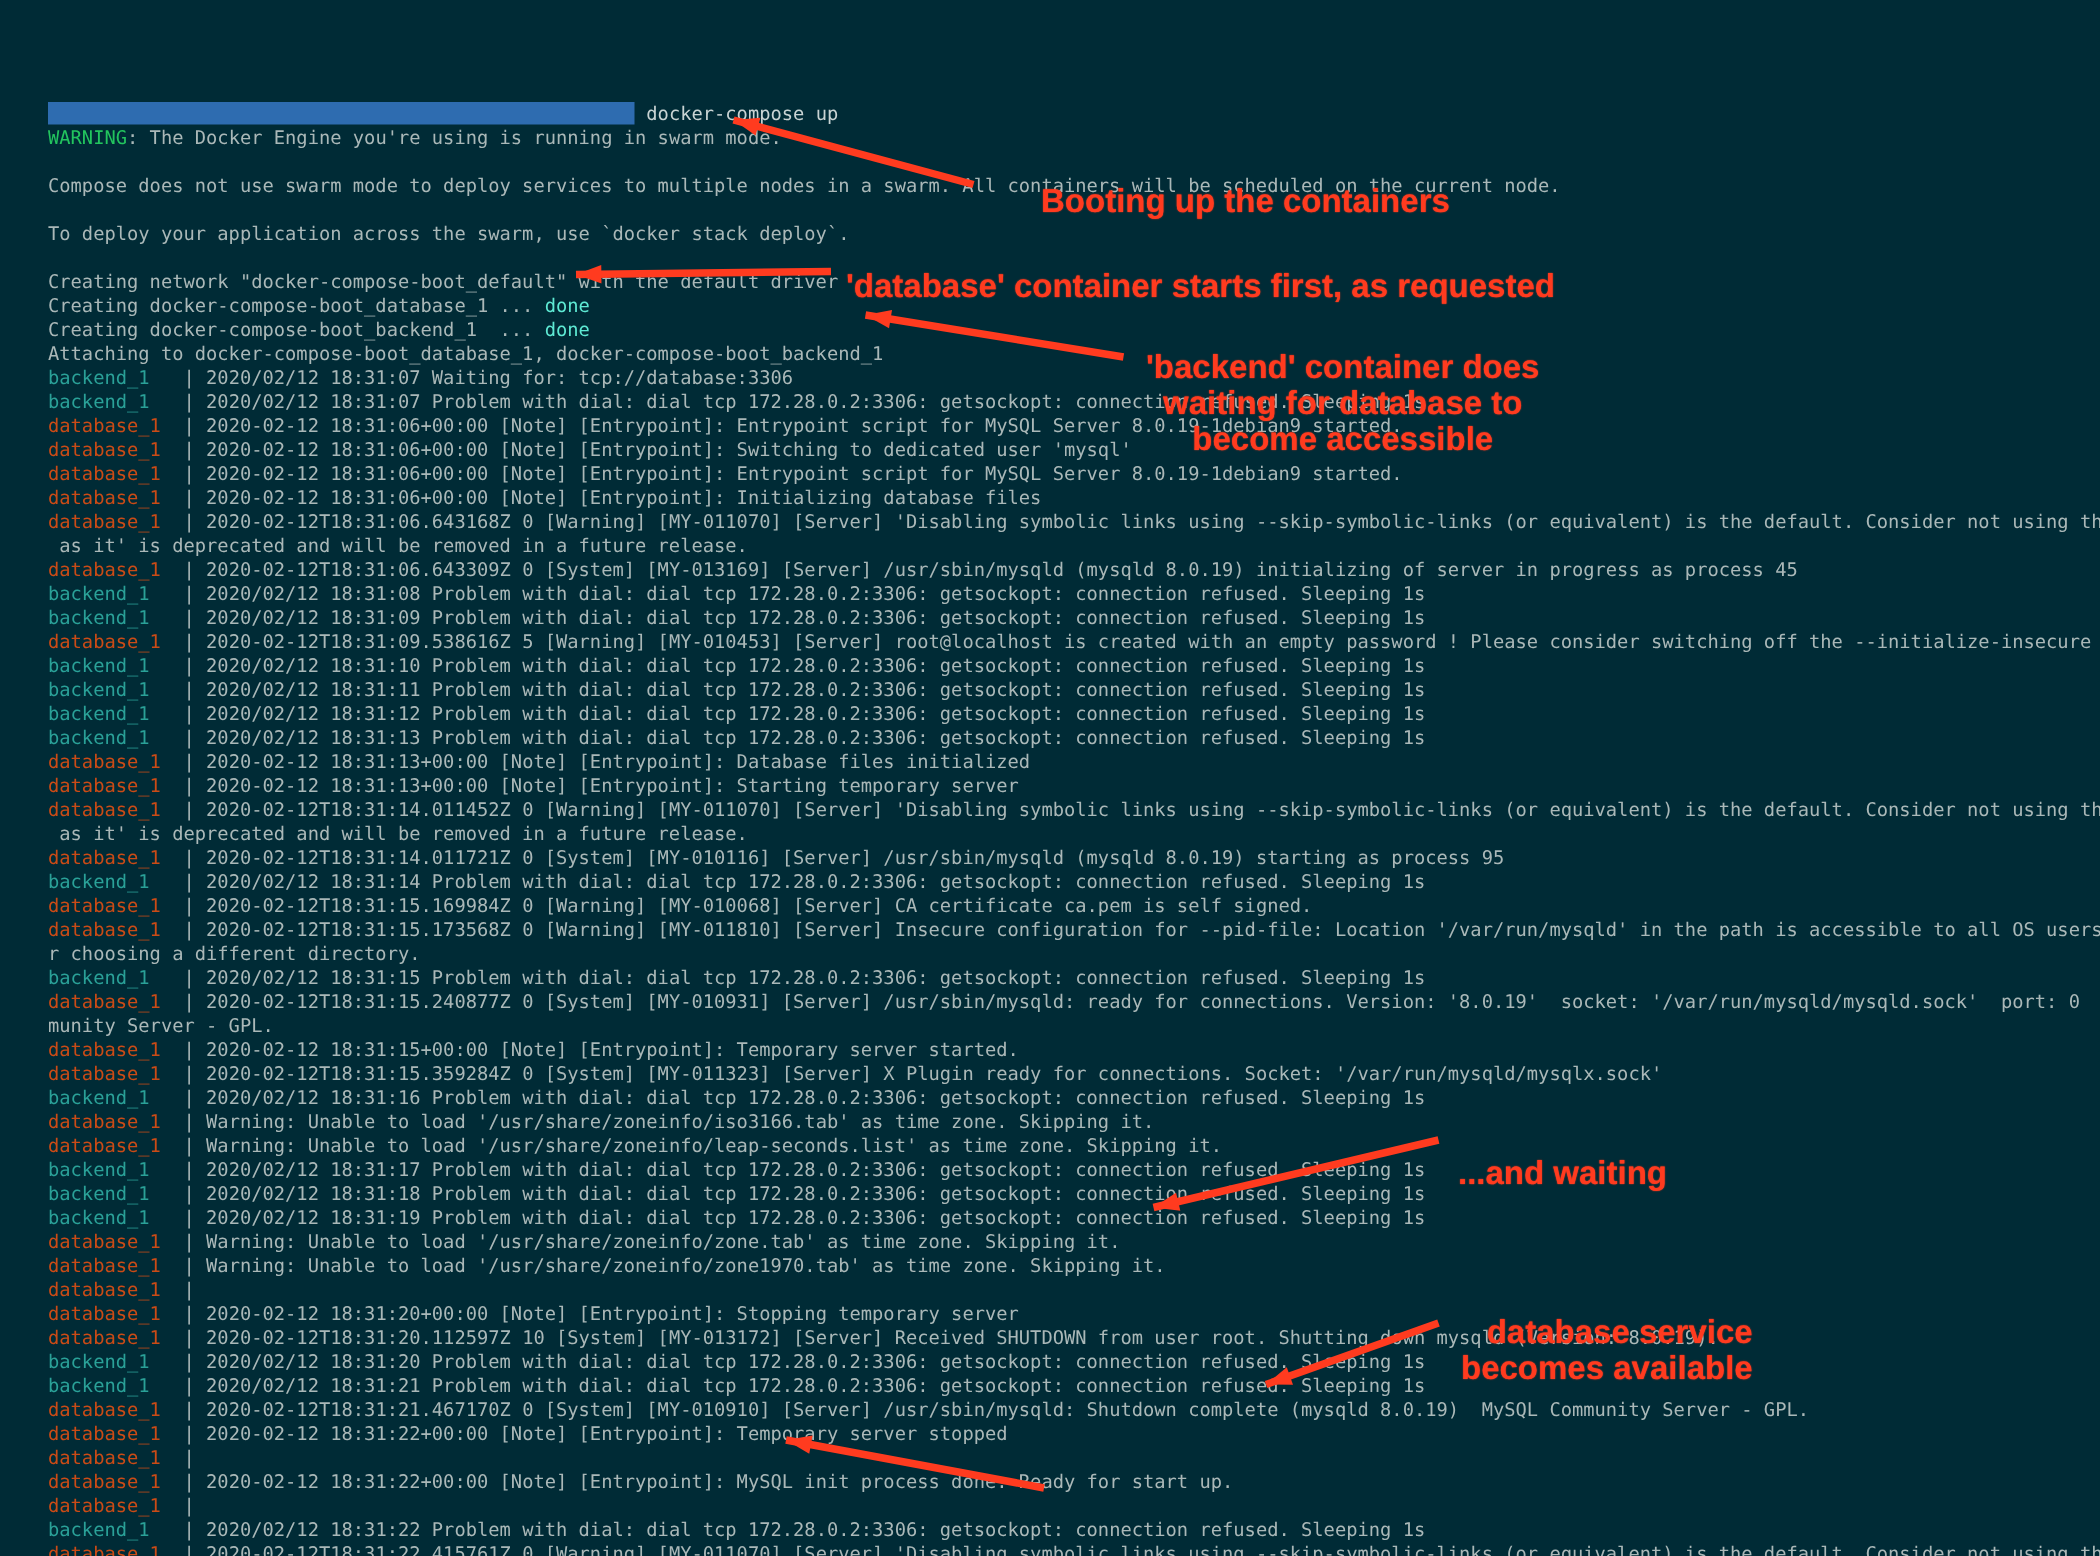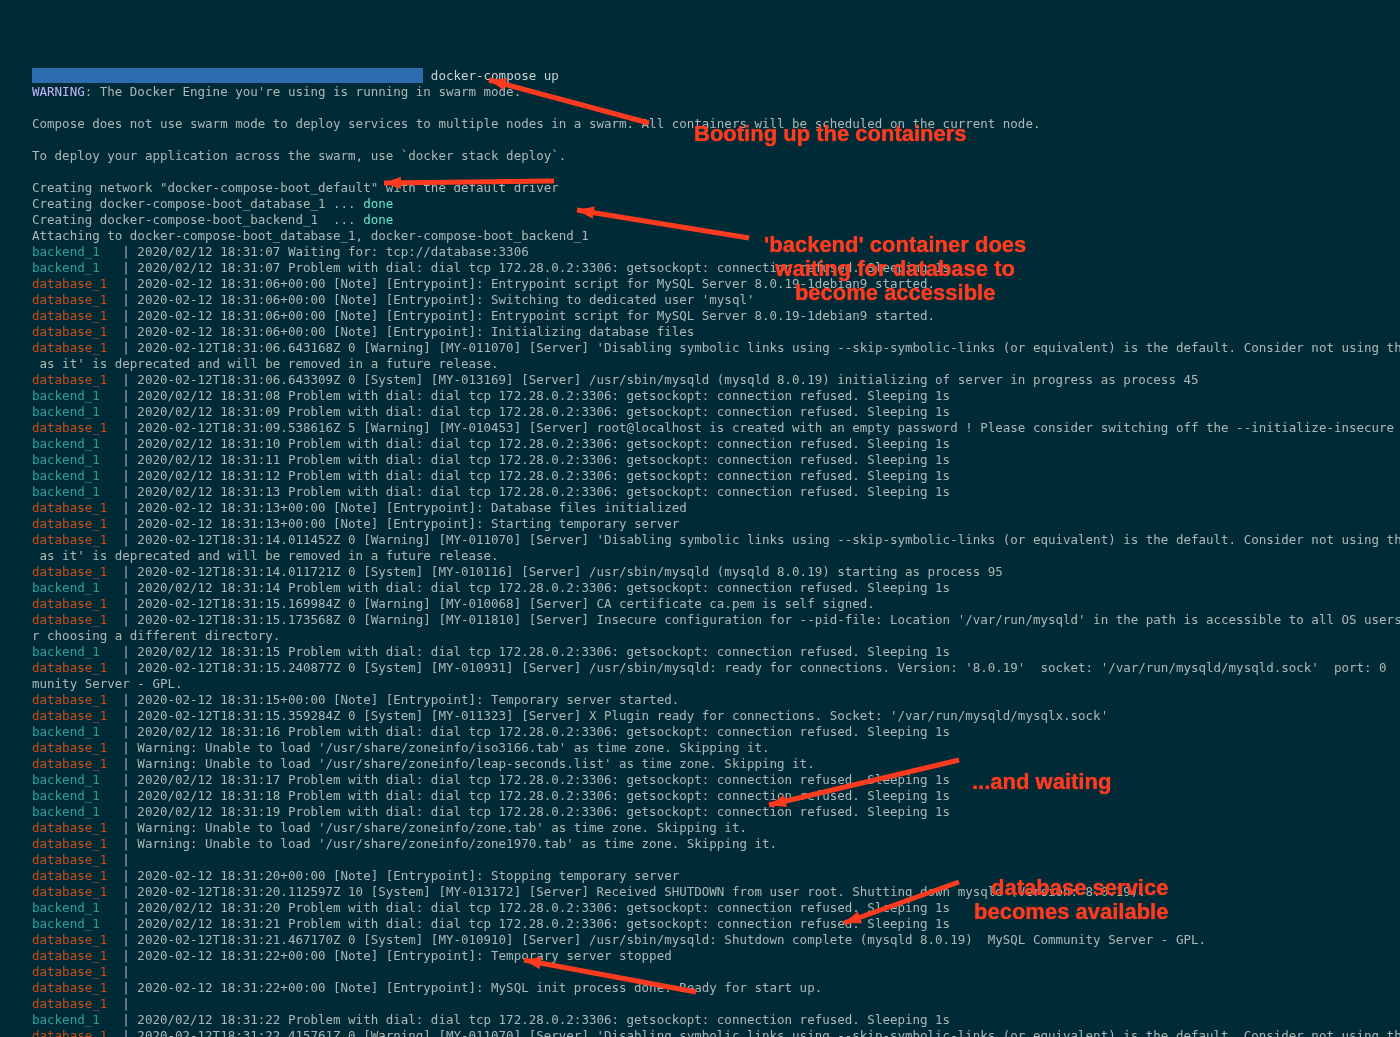--- a/index.html
+++ b/index.html
@@ -9,21 +9,21 @@
     color: #aab8b8;
     font-family: Menlo, Monaco, Consolas, monospace;
     font-size: 12.5px;
     line-height: 1.28;
     white-space: pre;
     overflow-x: auto;
   }
   .ln { display: block; white-space: pre; padding-left: 28px; }
   .prompt-sel { background: #2e6cb0; color: #fff; }
   .prompt-cmd { color: #c8d3d3; }
-  .warn { color: #c4b5fd; }
+  .warn { color: #22c55e; }
   .label-db { color: #cb4b16; }
   .label-be { color: #2aa198; }
   .done { color: #5eead4; }
   .annot {
     position: absolute;
     color: #ff3b1f;
     font-family: Arial, Helvetica, sans-serif;
     font-weight: 700;
     font-size: 22px;
     white-space: nowrap;
@@ -42,21 +42,21 @@
 
 
 <div id="terminal-wrap"><div class="ln"><span class="prompt-sel">                                                    </span><span class="prompt-cmd"> docker-compose up</span></div><div class="ln"><span class="warn">WARNING</span>: The Docker Engine you're using is running in swarm mode.</div><div class="ln">&nbsp;</div><div class="ln">Compose does not use swarm mode to deploy services to multiple nodes in a swarm. All containers will be scheduled on the current node.</div><div class="ln">&nbsp;</div><div class="ln">To deploy your application across the swarm, use `docker stack deploy`.</div><div class="ln">&nbsp;</div><div class="ln">Creating network "docker-compose-boot_default" with the default driver</div><div class="ln">Creating docker-compose-boot_database_1 ... <span class="done">done</span></div><div class="ln">Creating docker-compose-boot_backend_1  ... <span class="done">done</span></div><div class="ln">Attaching to docker-compose-boot_database_1, docker-compose-boot_backend_1</div><div class="ln"><span class="label-be">backend_1 </span>  | 2020/02/12 18:31:07 Waiting for: tcp://database:3306</div><div class="ln"><span class="label-be">backend_1 </span>  | 2020/02/12 18:31:07 Problem with dial: dial tcp 172.28.0.2:3306: getsockopt: connection refused. Sleeping 1s</div><div class="ln"><span class="label-db">database_1</span>  | 2020-02-12 18:31:06+00:00 [Note] [Entrypoint]: Entrypoint script for MySQL Server 8.0.19-1debian9 started.</div><div class="ln"><span class="label-db">database_1</span>  | 2020-02-12 18:31:06+00:00 [Note] [Entrypoint]: Switching to dedicated user 'mysql'</div><div class="ln"><span class="label-db">database_1</span>  | 2020-02-12 18:31:06+00:00 [Note] [Entrypoint]: Entrypoint script for MySQL Server 8.0.19-1debian9 started.</div><div class="ln"><span class="label-db">database_1</span>  | 2020-02-12 18:31:06+00:00 [Note] [Entrypoint]: Initializing database files</div><div class="ln"><span class="label-db">database_1</span>  | 2020-02-12T18:31:06.643168Z 0 [Warning] [MY-011070] [Server] 'Disabling symbolic links using --skip-symbolic-links (or equivalent) is the default. Consider not using this option
  as it' is deprecated and will be removed in a future release.</div><div class="ln"><span class="label-db">database_1</span>  | 2020-02-12T18:31:06.643309Z 0 [System] [MY-013169] [Server] /usr/sbin/mysqld (mysqld 8.0.19) initializing of server in progress as process 45</div><div class="ln"><span class="label-be">backend_1 </span>  | 2020/02/12 18:31:08 Problem with dial: dial tcp 172.28.0.2:3306: getsockopt: connection refused. Sleeping 1s</div><div class="ln"><span class="label-be">backend_1 </span>  | 2020/02/12 18:31:09 Problem with dial: dial tcp 172.28.0.2:3306: getsockopt: connection refused. Sleeping 1s</div><div class="ln"><span class="label-db">database_1</span>  | 2020-02-12T18:31:09.538616Z 5 [Warning] [MY-010453] [Server] root@localhost is created with an empty password ! Please consider switching off the --initialize-insecure option.</div><div class="ln"><span class="label-be">backend_1 </span>  | 2020/02/12 18:31:10 Problem with dial: dial tcp 172.28.0.2:3306: getsockopt: connection refused. Sleeping 1s</div><div class="ln"><span class="label-be">backend_1 </span>  | 2020/02/12 18:31:11 Problem with dial: dial tcp 172.28.0.2:3306: getsockopt: connection refused. Sleeping 1s</div><div class="ln"><span class="label-be">backend_1 </span>  | 2020/02/12 18:31:12 Problem with dial: dial tcp 172.28.0.2:3306: getsockopt: connection refused. Sleeping 1s</div><div class="ln"><span class="label-be">backend_1 </span>  | 2020/02/12 18:31:13 Problem with dial: dial tcp 172.28.0.2:3306: getsockopt: connection refused. Sleeping 1s</div><div class="ln"><span class="label-db">database_1</span>  | 2020-02-12 18:31:13+00:00 [Note] [Entrypoint]: Database files initialized</div><div class="ln"><span class="label-db">database_1</span>  | 2020-02-12 18:31:13+00:00 [Note] [Entrypoint]: Starting temporary server</div><div class="ln"><span class="label-db">database_1</span>  | 2020-02-12T18:31:14.011452Z 0 [Warning] [MY-011070] [Server] 'Disabling symbolic links using --skip-symbolic-links (or equivalent) is the default. Consider not using this option
  as it' is deprecated and will be removed in a future release.</div><div class="ln"><span class="label-db">database_1</span>  | 2020-02-12T18:31:14.011721Z 0 [System] [MY-010116] [Server] /usr/sbin/mysqld (mysqld 8.0.19) starting as process 95</div><div class="ln"><span class="label-be">backend_1 </span>  | 2020/02/12 18:31:14 Problem with dial: dial tcp 172.28.0.2:3306: getsockopt: connection refused. Sleeping 1s</div><div class="ln"><span class="label-db">database_1</span>  | 2020-02-12T18:31:15.169984Z 0 [Warning] [MY-010068] [Server] CA certificate ca.pem is self signed.</div><div class="ln"><span class="label-db">database_1</span>  | 2020-02-12T18:31:15.173568Z 0 [Warning] [MY-011810] [Server] Insecure configuration for --pid-file: Location '/var/run/mysqld' in the path is accessible to all OS users. Conside
 r choosing a different directory.</div><div class="ln"><span class="label-be">backend_1 </span>  | 2020/02/12 18:31:15 Problem with dial: dial tcp 172.28.0.2:3306: getsockopt: connection refused. Sleeping 1s</div><div class="ln"><span class="label-db">database_1</span>  | 2020-02-12T18:31:15.240877Z 0 [System] [MY-010931] [Server] /usr/sbin/mysqld: ready for connections. Version: '8.0.19'  socket: '/var/run/mysqld/mysqld.sock'  port: 0  MySQL Com
 munity Server - GPL.</div><div class="ln"><span class="label-db">database_1</span>  | 2020-02-12 18:31:15+00:00 [Note] [Entrypoint]: Temporary server started.</div><div class="ln"><span class="label-db">database_1</span>  | 2020-02-12T18:31:15.359284Z 0 [System] [MY-011323] [Server] X Plugin ready for connections. Socket: '/var/run/mysqld/mysqlx.sock'</div><div class="ln"><span class="label-be">backend_1 </span>  | 2020/02/12 18:31:16 Problem with dial: dial tcp 172.28.0.2:3306: getsockopt: connection refused. Sleeping 1s</div><div class="ln"><span class="label-db">database_1</span>  | Warning: Unable to load '/usr/share/zoneinfo/iso3166.tab' as time zone. Skipping it.</div><div class="ln"><span class="label-db">database_1</span>  | Warning: Unable to load '/usr/share/zoneinfo/leap-seconds.list' as time zone. Skipping it.</div><div class="ln"><span class="label-be">backend_1 </span>  | 2020/02/12 18:31:17 Problem with dial: dial tcp 172.28.0.2:3306: getsockopt: connection refused. Sleeping 1s</div><div class="ln"><span class="label-be">backend_1 </span>  | 2020/02/12 18:31:18 Problem with dial: dial tcp 172.28.0.2:3306: getsockopt: connection refused. Sleeping 1s</div><div class="ln"><span class="label-be">backend_1 </span>  | 2020/02/12 18:31:19 Problem with dial: dial tcp 172.28.0.2:3306: getsockopt: connection refused. Sleeping 1s</div><div class="ln"><span class="label-db">database_1</span>  | Warning: Unable to load '/usr/share/zoneinfo/zone.tab' as time zone. Skipping it.</div><div class="ln"><span class="label-db">database_1</span>  | Warning: Unable to load '/usr/share/zoneinfo/zone1970.tab' as time zone. Skipping it.</div><div class="ln"><span class="label-db">database_1</span>  | </div><div class="ln"><span class="label-db">database_1</span>  | 2020-02-12 18:31:20+00:00 [Note] [Entrypoint]: Stopping temporary server</div><div class="ln"><span class="label-db">database_1</span>  | 2020-02-12T18:31:20.112597Z 10 [System] [MY-013172] [Server] Received SHUTDOWN from user root. Shutting down mysqld (Version: 8.0.19).</div><div class="ln"><span class="label-be">backend_1 </span>  | 2020/02/12 18:31:20 Problem with dial: dial tcp 172.28.0.2:3306: getsockopt: connection refused. Sleeping 1s</div><div class="ln"><span class="label-be">backend_1 </span>  | 2020/02/12 18:31:21 Problem with dial: dial tcp 172.28.0.2:3306: getsockopt: connection refused. Sleeping 1s</div><div class="ln"><span class="label-db">database_1</span>  | 2020-02-12T18:31:21.467170Z 0 [System] [MY-010910] [Server] /usr/sbin/mysqld: Shutdown complete (mysqld 8.0.19)  MySQL Community Server - GPL.</div><div class="ln"><span class="label-db">database_1</span>  | 2020-02-12 18:31:22+00:00 [Note] [Entrypoint]: Temporary server stopped</div><div class="ln"><span class="label-db">database_1</span>  | </div><div class="ln"><span class="label-db">database_1</span>  | 2020-02-12 18:31:22+00:00 [Note] [Entrypoint]: MySQL init process done. Ready for start up.</div><div class="ln"><span class="label-db">database_1</span>  | </div><div class="ln"><span class="label-be">backend_1 </span>  | 2020/02/12 18:31:22 Problem with dial: dial tcp 172.28.0.2:3306: getsockopt: connection refused. Sleeping 1s</div><div class="ln"><span class="label-db">database_1</span>  | 2020-02-12T18:31:22.415761Z 0 [Warning] [MY-011070] [Server] 'Disabling symbolic links using --skip-symbolic-links (or equivalent) is the default. Consider not using this option
  as it' is deprecated and will be removed in a future release.</div><div class="annot" style="left: 690px; top: 52px;">Booting up the containers</div><svg class="arrow" width="1400" height="1037" style="left: 0px; top: 0px;">
       <line x1="645" y1="55" x2="485" y2="12" stroke="#ff3b1f" stroke-width="5"></line>
       <polygon points="485,12 502.93121067262047,10.427841034086297 499.7273590044969,22.34914956663899" fill="#ff3b1f"></polygon>
-    </svg><svg class="arrow" width="1400" height="1037" style="left: 0px; top: 0px;">
+    </svg><div class="annot" style="left: 560px; top: 109px;">'database' container starts first, as requested</div><svg class="arrow" width="1400" height="1037" style="left: 0px; top: 0px;">
       <line x1="550" y1="113" x2="380" y2="115" stroke="#ff3b1f" stroke-width="5"></line>
       <polygon points="380,115 396.8349301711489,108.62935433942992 396.98014742854645,120.97282121822073" fill="#ff3b1f"></polygon>
     </svg><div class="annot" style="left: 760px; top: 165px; line-height: 1.1; white-space: pre; text-align: center;">'backend' container does
 waiting for database to
 become accessible</div><svg class="arrow" width="1400" height="1037" style="left: 0px; top: 0px;">
       <line x1="745" y1="170" x2="573" y2="142" stroke="#ff3b1f" stroke-width="5"></line>
       <polygon points="573,142 590.680734151562,138.62484965345416 588.6973029316075,150.80878429031762" fill="#ff3b1f"></polygon>
     </svg><div class="annot" style="left: 968px; top: 672px; margin-top: 28px;">...and waiting</div><svg class="arrow" width="1400" height="1037" style="left: 0px; top: 0px;">
       <line x1="955" y1="692" x2="765" y2="737" stroke="#ff3b1f" stroke-width="5"></line>
       <polygon points="765,737 780.0310557315618,727.0971032725427 782.8760067696389,739.1091187666467" fill="#ff3b1f"></polygon>

